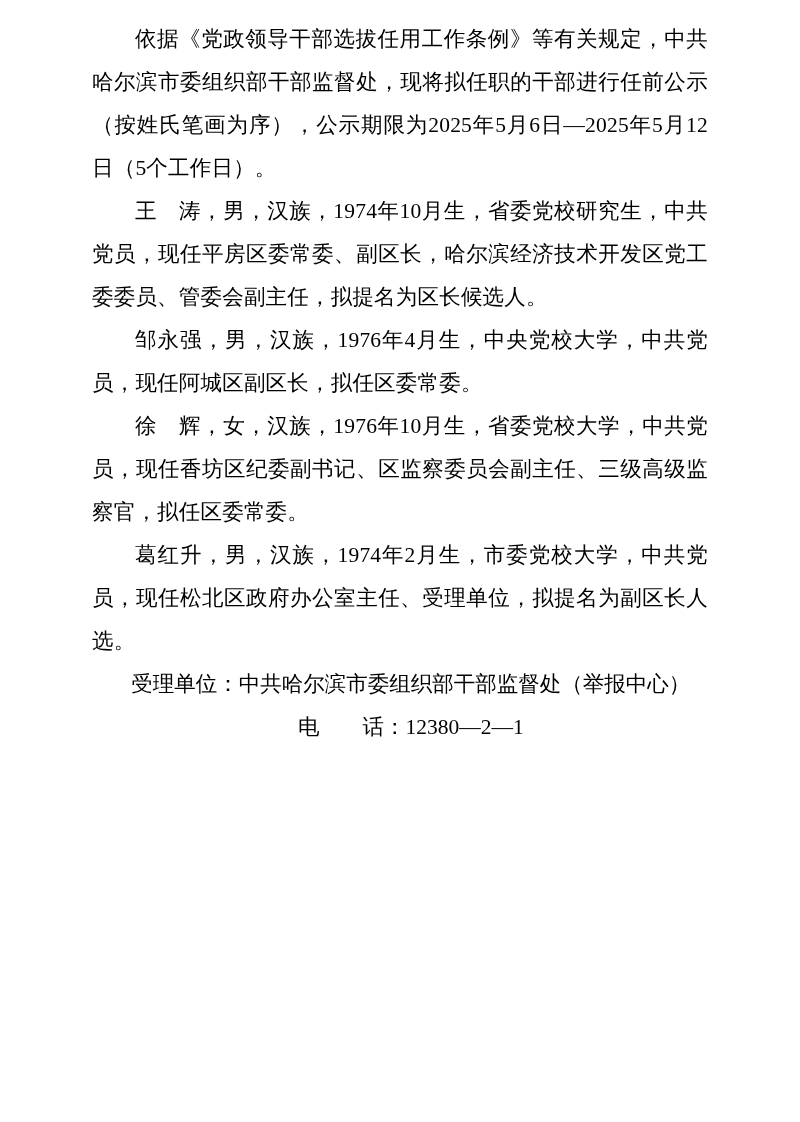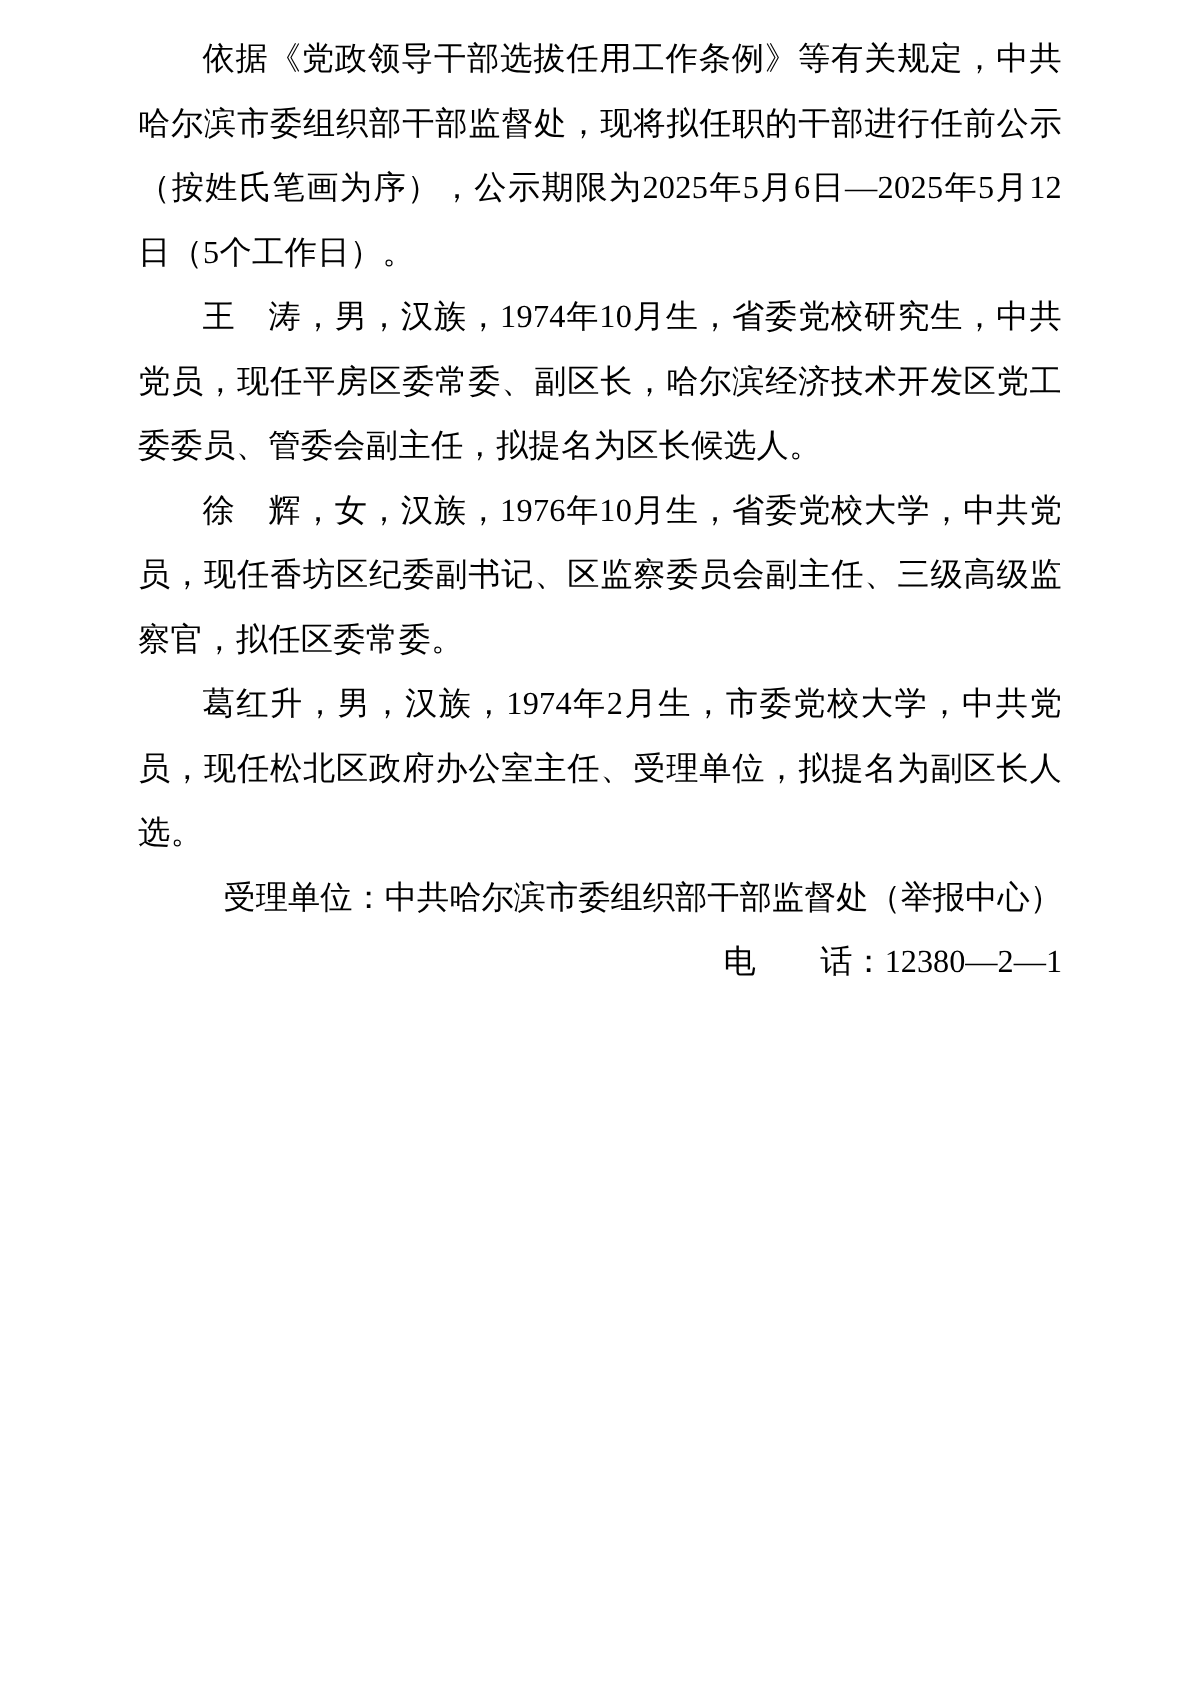--- a/index.html
+++ b/index.html
@@ -26,30 +26,31 @@
     line-height: 43px;
     text-align: justify;
     text-justify: inter-ideograph;
     text-indent: 2em;
     margin: 0;
     letter-spacing: 0.2px;
   }
   .contact {
     font-size: 21.5px;
     line-height: 43px;
-    text-align: right;
+    text-align: center;
     margin: 0;
     text-indent: 1em;
     white-space: pre;
   }
 </style>
 </head>
 <body>
 
 <div class="page">
   <p class="para">依据《党政领导干部选拔任用工作条例》等有关规定，中共哈尔滨市委组织部干部监督处，现将拟任职的干部进行任前公示（按姓氏笔画为序），公示期限为2025年5月6日—2025年5月12日（5个工作日）。</p>
   <p class="para">王　涛，男，汉族，1974年10月生，省委党校研究生，中共党员，现任平房区委常委、副区长，哈尔滨经济技术开发区党工委委员、管委会副主任，拟提名为区长候选人。</p>
+  <p class="para">邹永强，男，汉族，1976年4月生，中央党校大学，中共党员，现任阿城区副区长，拟任区委常委。</p>
   <p class="para">徐　辉，女，汉族，1976年10月生，省委党校大学，中共党员，现任香坊区纪委副书记、区监察委员会副主任、三级高级监察官，拟任区委常委。</p>
   <p class="para">葛红升，男，汉族，1974年2月生，市委党校大学，中共党员，现任松北区政府办公室主任、受理单位，拟提名为副区长人选。</p>
   <p class="contact">受理单位：中共哈尔滨市委组织部干部监督处（举报中心）</p>
   <p class="contact">电　　话：12380—2—1</p>
 
 </div>
 
 </body></html>

